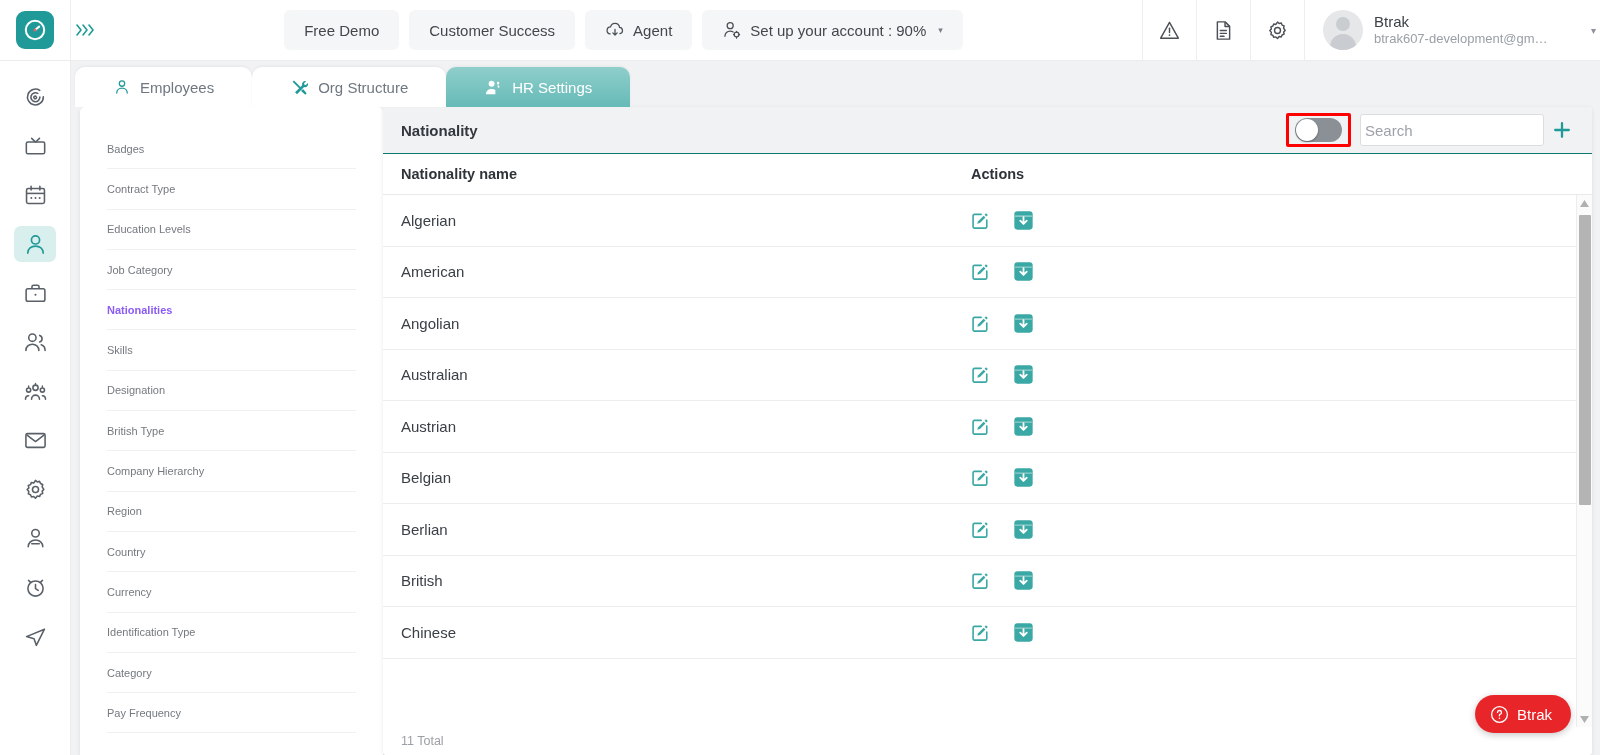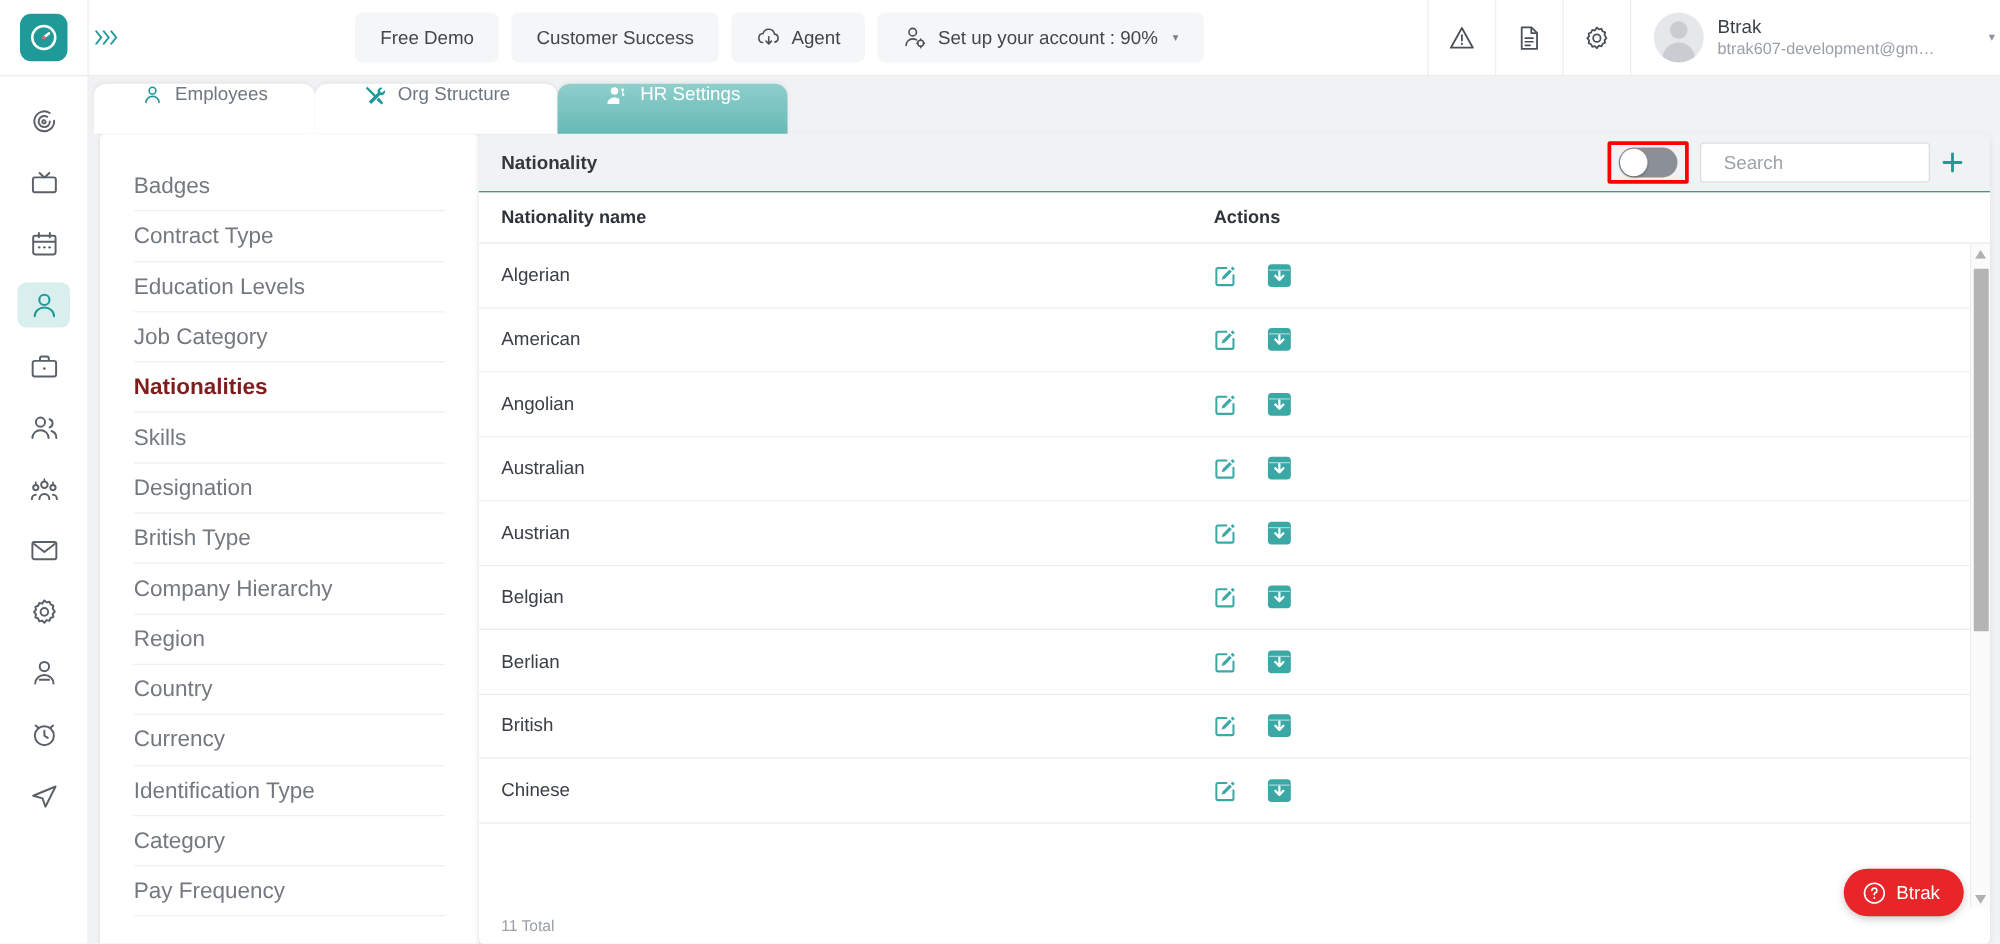--- a/index.html
+++ b/index.html
@@ -88,21 +88,21 @@
   }
   .rail-item.active { background: #d8efee; color: #1f9a98; }
 
   
   .tabs {
     position: absolute; left: 71px; top: 61px; width: 1529px; height: 46px;
     display: flex; align-items: flex-end; padding-left: 4px; z-index: 6;
   }
   .tab {
     height: 40px; min-width: 166px; padding: 0 38px;
-    display: flex; align-items: flex-start; justify-content: center; gap: 9px;
+    display: flex; align-items: center; justify-content: center; gap: 9px;
     border-radius: 10px 10px 0 0; background: #ffffff; color: #6f7780;
     font-size: 15px; cursor: pointer; position: relative;
     box-shadow: 0 -1px 3px rgba(0,0,0,0.05);
   }
   .tab .tabicon { color: #1f9a98; display:flex; }
   .tab.active {
     background: linear-gradient(180deg, #8fcecb 0%, #66bab7 100%);
     color: #ffffff;
   }
   .tab.active .tabicon { color: #ffffff; }
@@ -112,25 +112,25 @@
 
   .left-card {
     position: absolute; left: 9px; top: 4px; width: 303px; height: 648px;
     background: #ffffff; border-radius: 5px 5px 0 0;
     box-shadow: 0 1px 4px rgba(0,0,0,0.09);
     overflow: hidden;
   }
   .lc-inner { padding: 0 27px; }
   .menu-item {
     height: 40.3px; display: flex; align-items: center;
-    font-size: 18px; color: #74797f; border-bottom: 1px solid #f0f0f0;
+    font-size: 11px; color: #74797f; border-bottom: 1px solid #f0f0f0;
     cursor: pointer; white-space: nowrap;
   }
   .menu-item:first-child { margin-top: 22px; }
-  .menu-item.active { color: #7f1d1d; font-weight: 700; }
+  .menu-item.active { color: #8b5cf6; font-weight: 700; }
 
   .right-card {
     position: absolute; left: 312px; top: 4px; width: 1209px; height: 648px;
     background: #ffffff; border-radius: 4px;
     box-shadow: 0 1px 4px rgba(0,0,0,0.09);
     display: flex; flex-direction: column; overflow: hidden;
   }
   .panel-header {
     height: 47px; background: #f1f2f3; display: flex; align-items: center;
     padding: 0 0 0 18px; flex: 0 0 47px; border-bottom: 1px solid #0f766e;
@@ -145,21 +145,21 @@
   .toggle {
     width: 47px; height: 24px; border-radius: 12px; background: #8b9097;
     position: relative; cursor: pointer; flex: 0 0 47px;
   }
   .toggle .knob {
     position: absolute; width: 22px; height: 22px; border-radius: 50%;
     background: #ffffff; top: 1px; left: 1px; box-shadow: 0 1px 2px rgba(0,0,0,0.35);
   }
   .search-input {
     width: 184px; height: 32px; border: 1px solid #dcdddf; border-radius: 3px;
-    background: #ffffff; padding: 0 18px; font-size: 15px; color: #3c4148;
+    background: #ffffff; padding: 0 4px; font-size: 15px; color: #3c4148;
     font-family: "Liberation Sans", sans-serif; outline: none;
   }
   .search-input::placeholder { color: #9da2a8; }
   .add-btn {
     width: 36px; height: 36px; display: flex; align-items: center; justify-content: center;
     color: #1f9a98; font-size: 27px; cursor: pointer; font-weight: 300; line-height: 1;
   }
 
   .table-head {
     height: 41px; display: flex; align-items: center;

